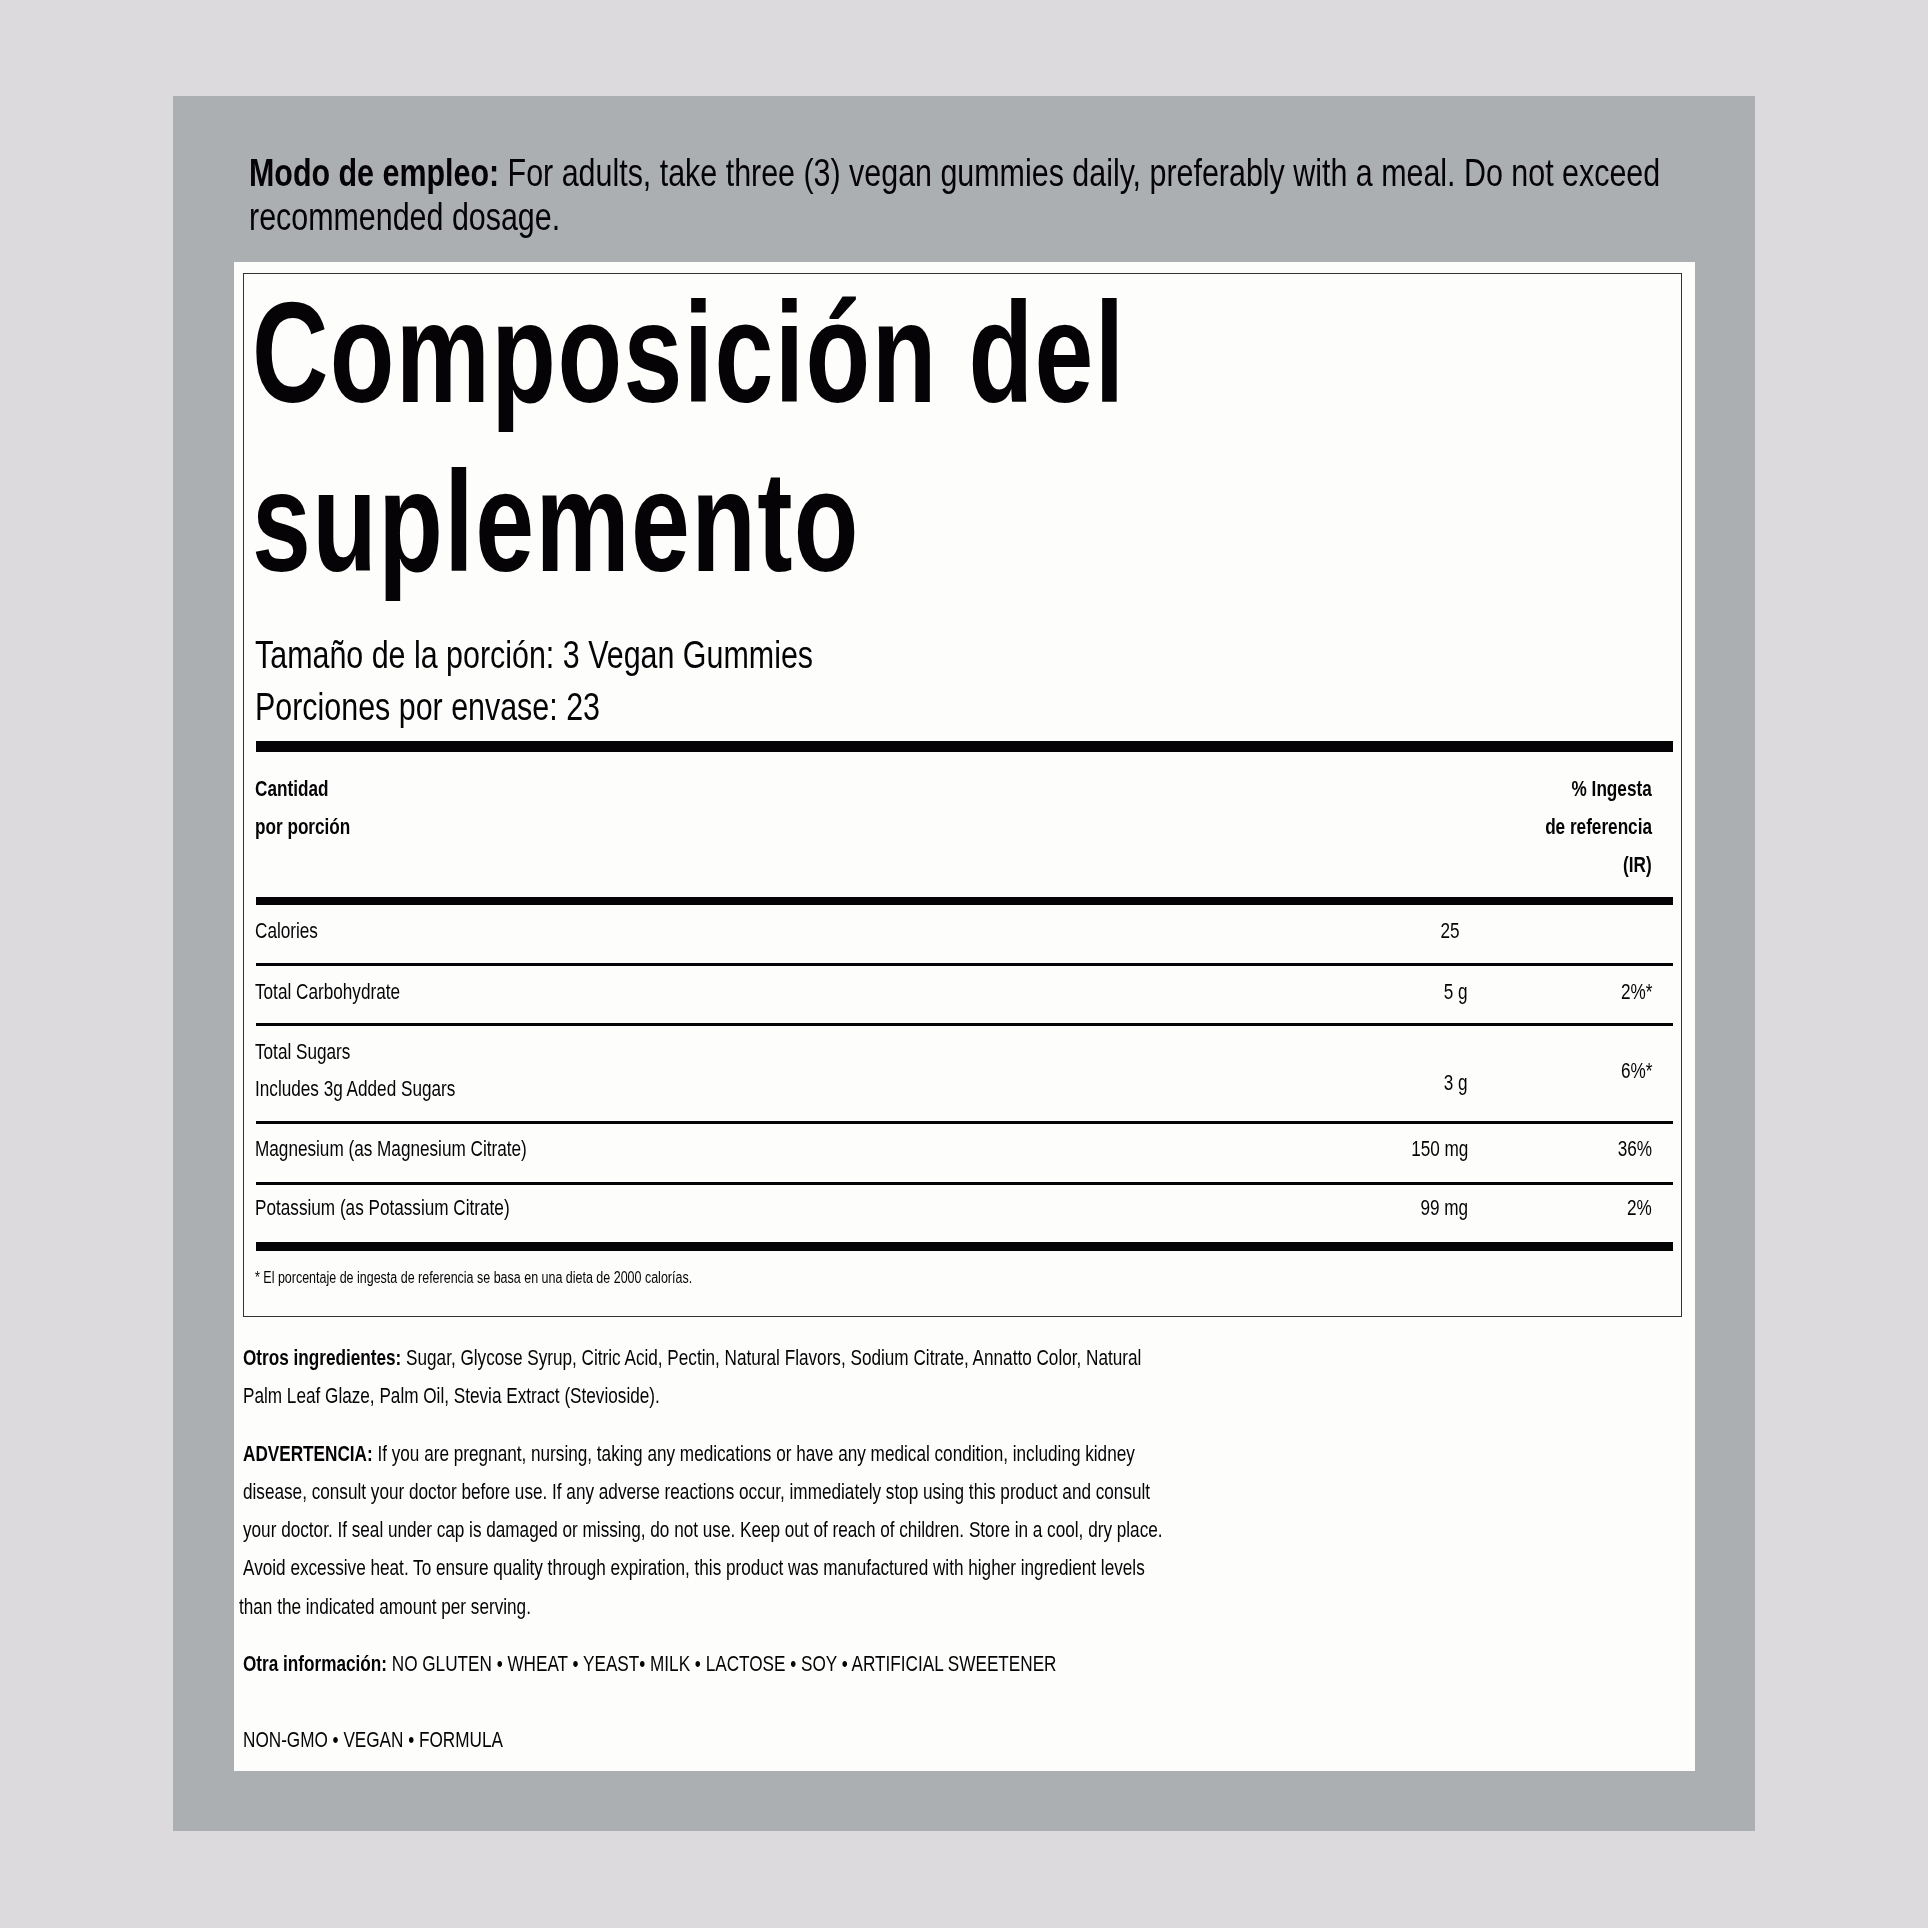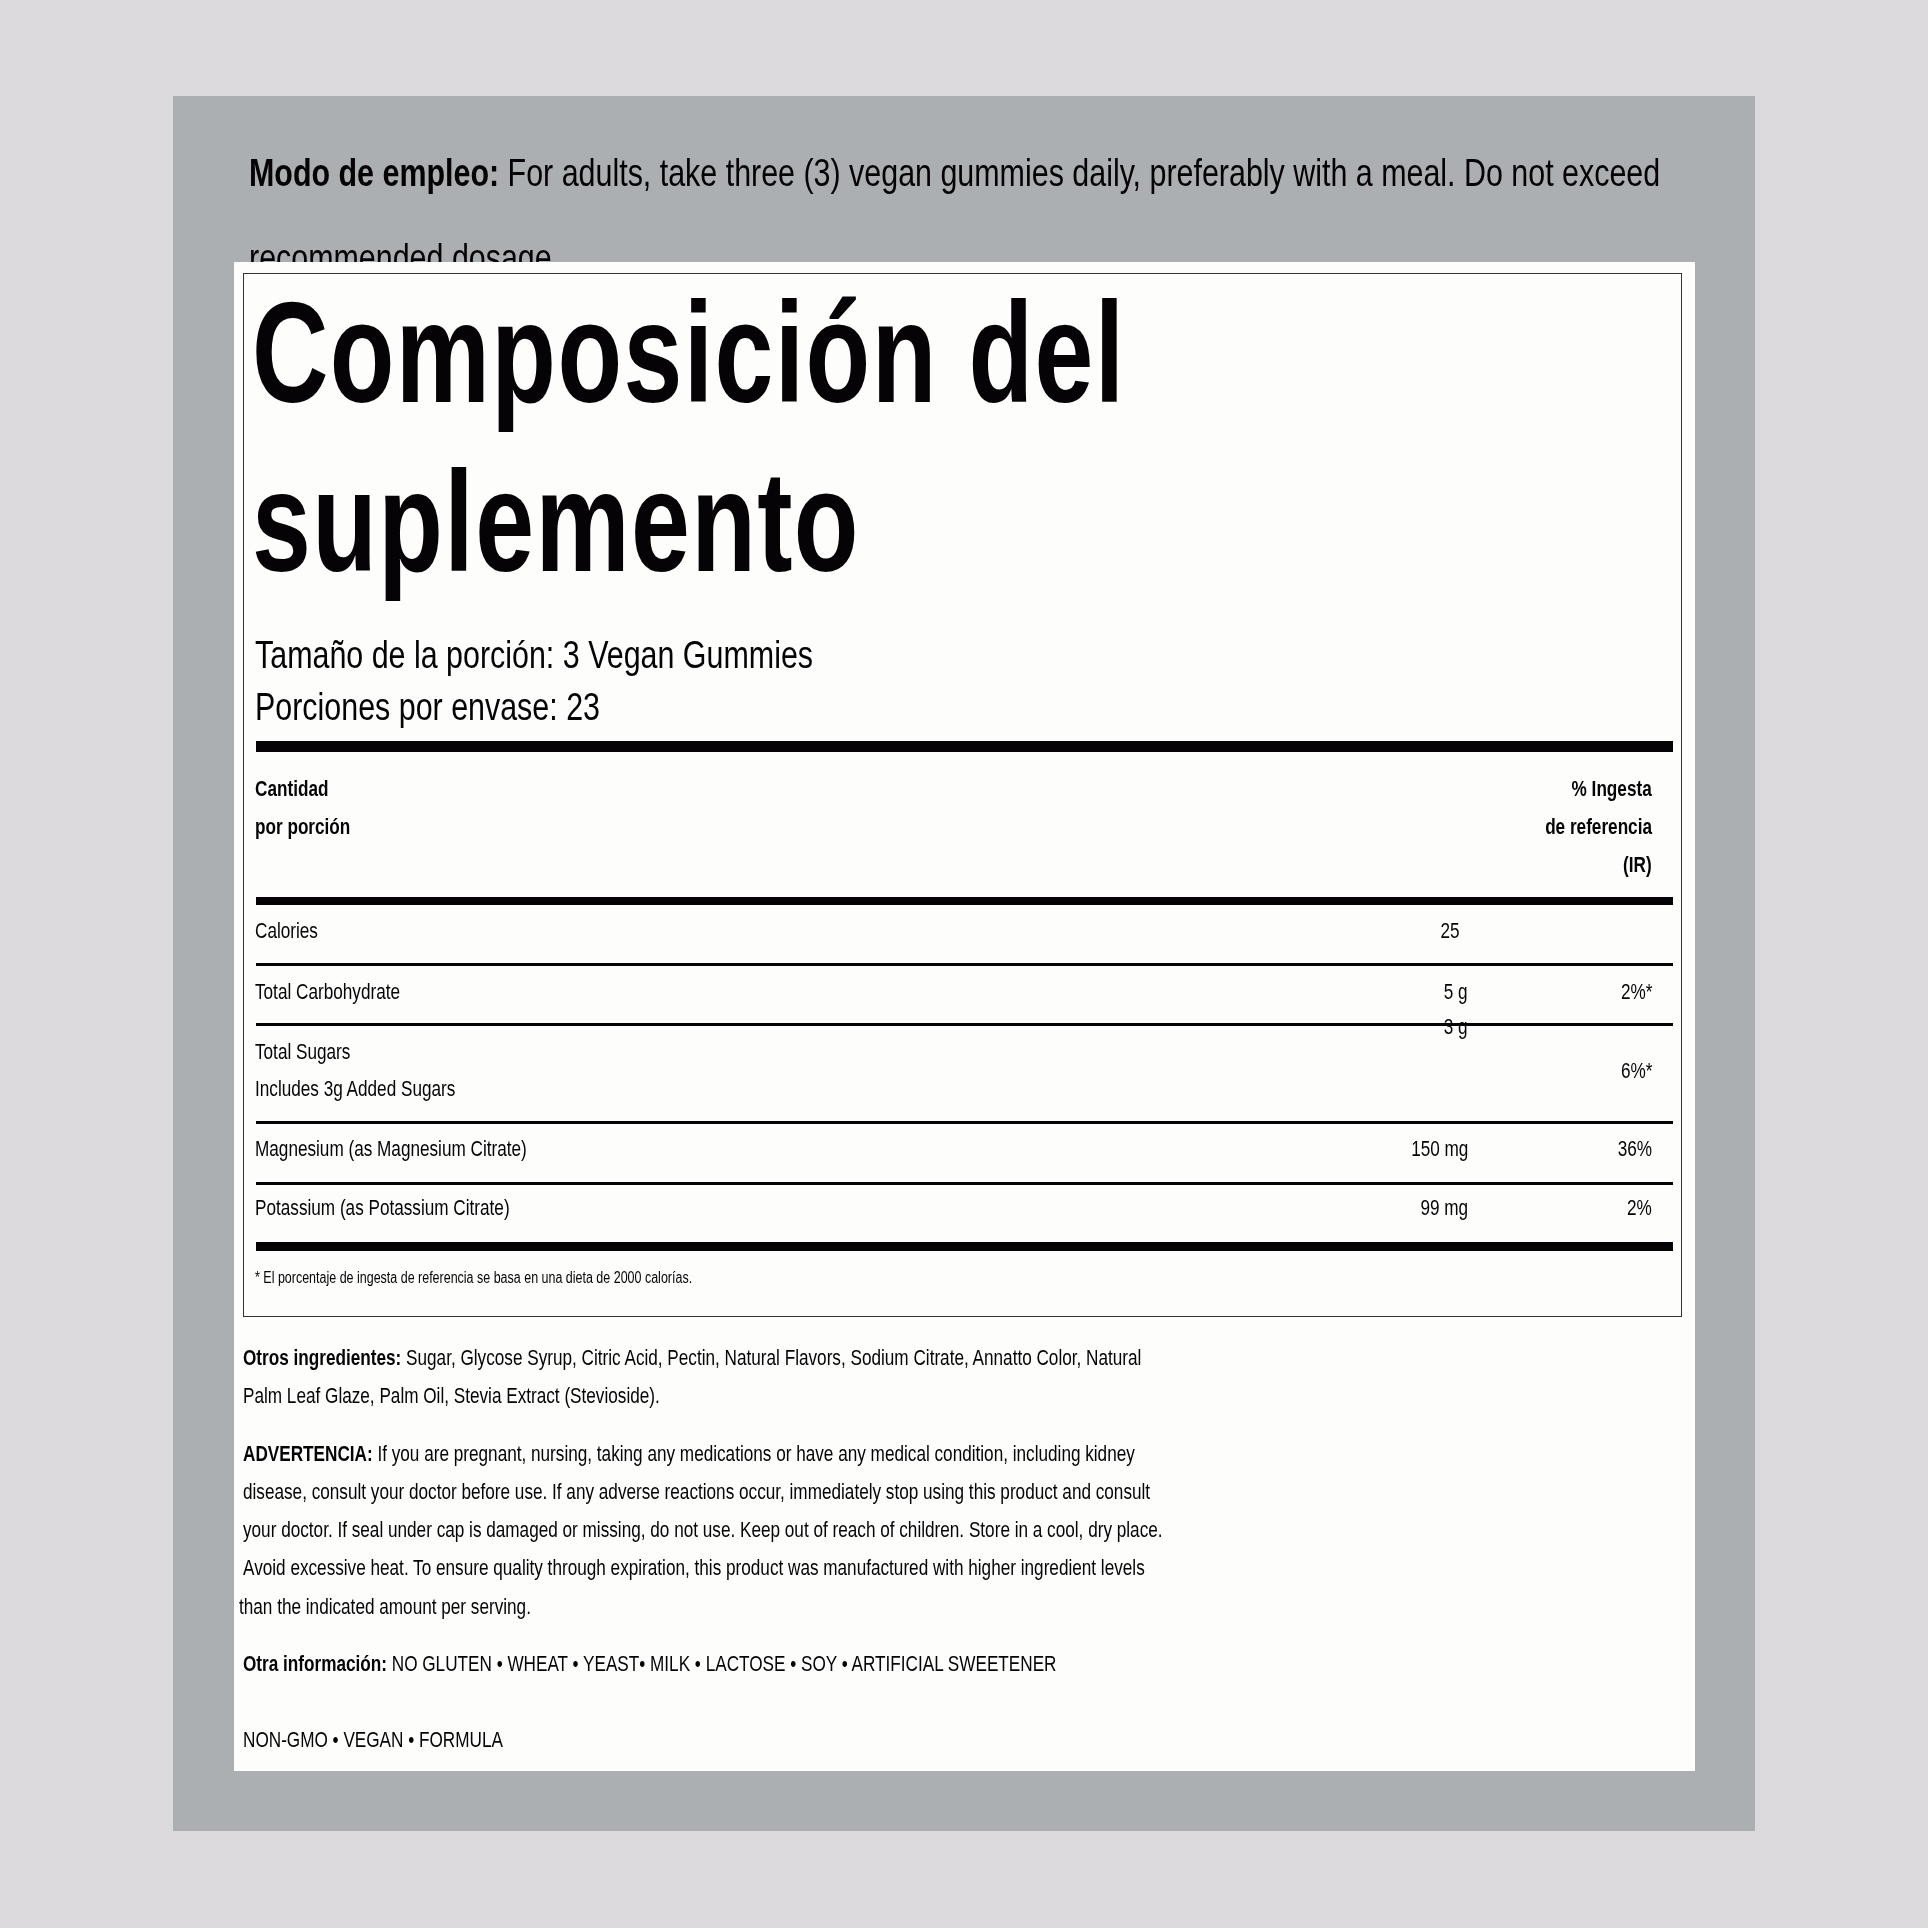--- a/index.html
+++ b/index.html
@@ -19,21 +19,21 @@
   .right { text-align:right; }
 </style>
 </head>
 <body>
 
 <div class="panel"></div>
 
 <div class="t txt34" style="left:249px; top:154px;">
   <span class="cond"><span class="b">Modo de empleo:</span> <span>For adults, take three (3) vegan gummies daily, preferably with a meal. Do not exceed</span></span>
 </div>
-<div class="t txt34" style="left:249px; top:198px;margin-top:41px;">
+<div class="t txt34" style="left:249px; top:198px;">
   <span class="cond">recommended dosage.</span>
 </div>
 
 <div class="white"></div>
 <div class="box"></div>
 
 <div class="title" style="top:281px;">Composición del</div>
 <div class="title" style="top:450px;">suplemento</div>
 
 <div class="t txt34" style="left:255px; top:636px;">
@@ -57,21 +57,21 @@
 <div class="t txt32 right" style="right:469px; top:912px;"><span class="condr">25</span></div>
 <div class="rule" style="top:963px; height:2.8px;"></div>
 
 <div class="t txt32" style="left:255px; top:973px;"><span class="cond">Total Carbohydrate</span></div>
 <div class="t txt32 right" style="right:460px; top:973px;"><span class="condr">5 g</span></div>
 <div class="t txt32 right" style="right:276px; top:973px;"><span class="condr">2%*</span></div>
 <div class="rule" style="top:1023px; height:2.8px;"></div>
 
 <div class="t txt32" style="left:255px; top:1033px;"><span class="cond">Total Sugars</span></div>
 <div class="t txt32" style="left:238px; top:1070px;margin-left:17px;"><span class="cond">Includes 3g Added Sugars</span></div>
-<div class="t txt32 right" style="right:460px; top:1008px;text-align:right;"><span class="condr">3 g</span></div>
+<div class="t txt32 right" style="right:460px; top:1064px;text-align:right;"><span class="condr">3 g</span></div>
 <div class="t txt32 right" style="right:276px; top:1052px;"><span class="condr">6%*</span></div>
 <div class="rule" style="top:1121px; height:2.8px;"></div>
 
 <div class="t txt32" style="left:255px; top:1130px;"><span class="cond">Magnesium (as Magnesium Citrate)</span></div>
 <div class="t txt32 right" style="right:460px; top:1130px;"><span class="condr">150 mg</span></div>
 <div class="t txt32 right" style="right:276px; top:1130px;"><span class="condr">36%</span></div>
 <div class="rule" style="top:1182px; height:2.8px;"></div>
 
 <div class="t txt32" style="left:255px; top:1189px;"><span class="cond">Potassium (as Potassium Citrate)</span></div>
 <div class="t txt32 right" style="right:460px; top:1189px;"><span class="condr">99 mg</span></div>

